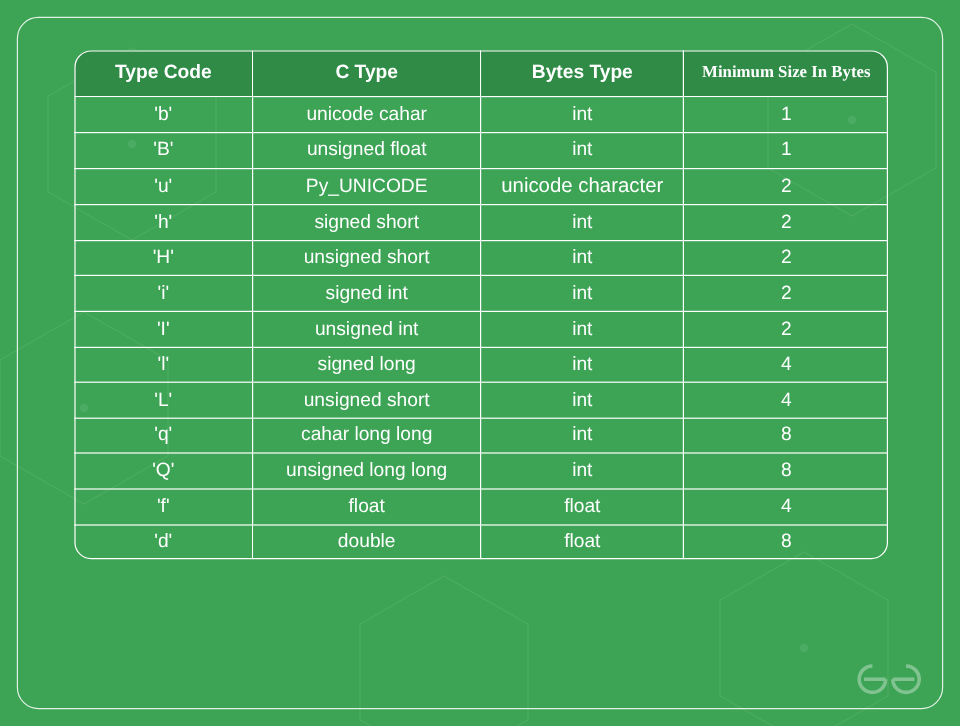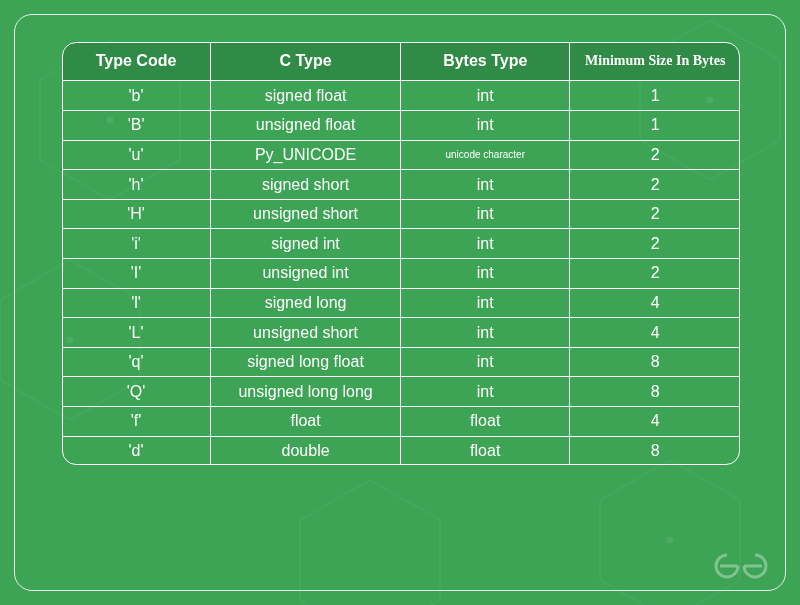--- a/index.html
+++ b/index.html
@@ -67,21 +67,21 @@
     font-weight: 400;
     font-size: 16px;
     line-height: 1.1;
   }
   tbody td:last-child { border-right: none; }
   tbody tr:last-child td { border-bottom: none; }
   
   tbody tr:last-child td:first-child { border-bottom-left-radius: 14px; }
   tbody tr:last-child td:last-child  { border-bottom-right-radius: 14px; }
 
-  .small { font-size: 10px; line-height: 1.1; text-align: center; }
+  .small { font-size: 17px; line-height: 1.1; text-align: center; }
 
   
   .table-border {
     position: absolute;
     inset: 0;
     border: 1.5px solid #ffffff;
     border-radius: 14px;
     pointer-events: none;
   }
 
@@ -138,21 +138,21 @@
         <tr>
           <th>Type Code</th>
           <th>C Type</th>
           <th>Bytes Type</th>
           <th>Minimum Size In Bytes</th>
         </tr>
       </thead>
       <tbody id="tbody">
           <tr>
             <td>'b'</td>
-            <td>signed float</td>
+            <td>unicode cahar</td>
             <td>int</td>
             <td>1</td>
           </tr>
           <tr>
             <td>'B'</td>
             <td>unsigned float</td>
             <td>int</td>
             <td>1</td>
           </tr>
           <tr>
@@ -192,21 +192,21 @@
             <td>4</td>
           </tr>
           <tr>
             <td>'L'</td>
             <td>unsigned short</td>
             <td>int</td>
             <td>4</td>
           </tr>
           <tr>
             <td>'q'</td>
-            <td>signed long float</td>
+            <td>cahar long long</td>
             <td>int</td>
             <td>8</td>
           </tr>
           <tr>
             <td>'Q'</td>
             <td>unsigned long long</td>
             <td>int</td>
             <td>8</td>
           </tr>
           <tr>

